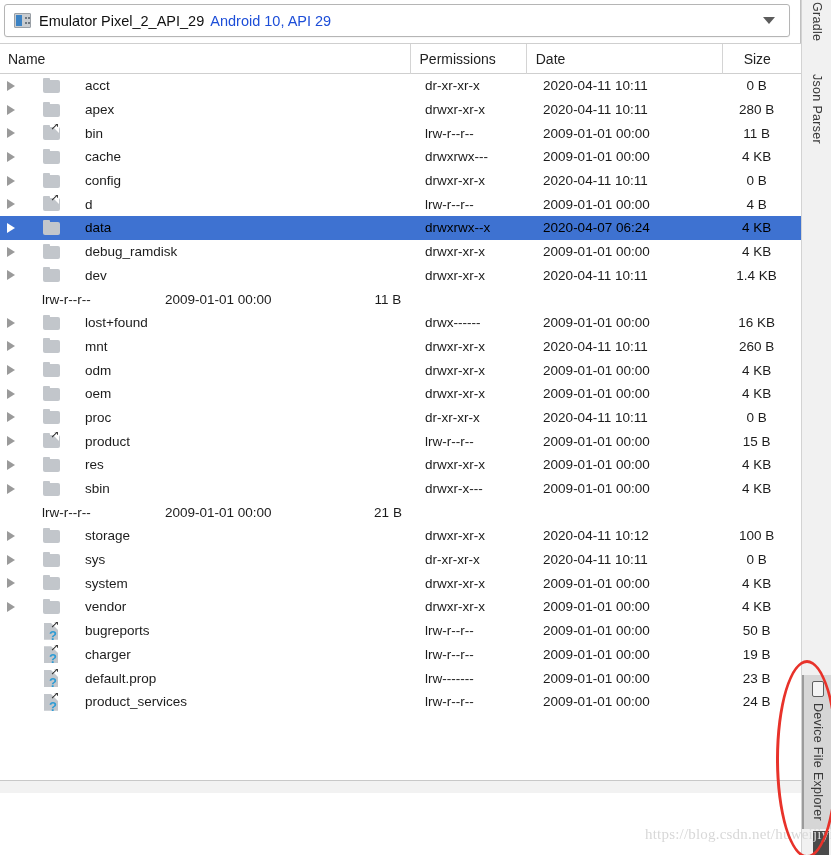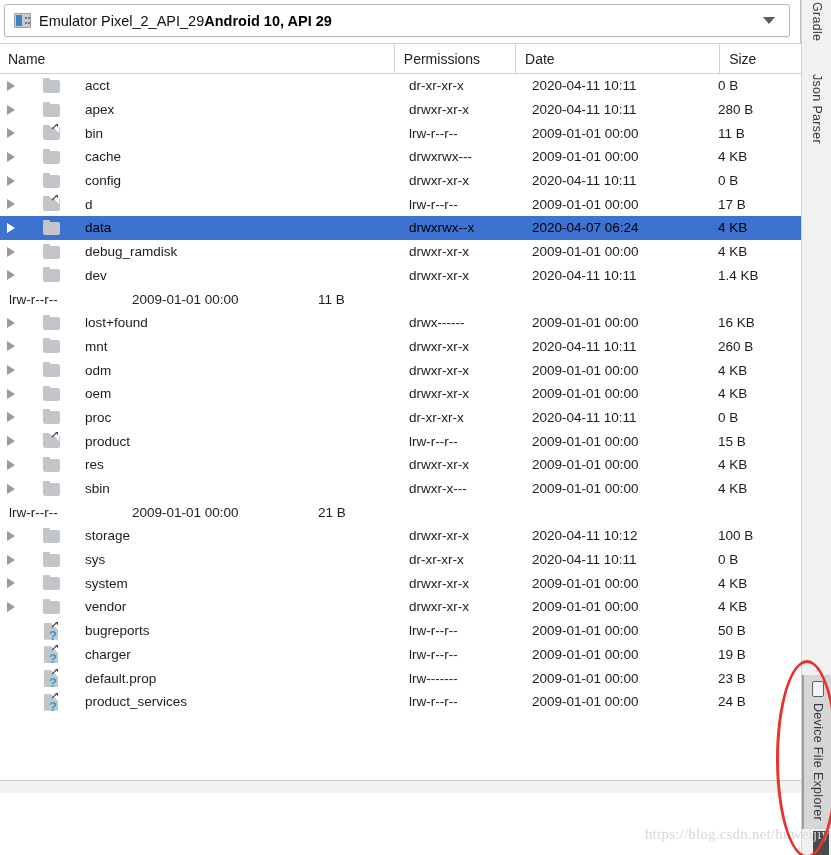--- a/index.html
+++ b/index.html
@@ -70,24 +70,23 @@
     background: #6d7780;
     box-shadow: 3px 0 0 #6d7780, 0 5px 0 #6d7780, 3px 5px 0 #6d7780;
   }
   .combo-title {
     font-size: 14.5px;
     color: #111111;
     white-space: nowrap;
   }
   .combo-sub {
     font-size: 14.5px;
-    color: #000000;
-    margin-left: 0;
+    color: #1d4ed8;
+    margin-left: 6px;
     white-space: nowrap;
-    font-weight: bold;
   }
   #combo-arrow {
     margin-left: auto;
     width: 0; height: 0;
     border-left: 6px solid transparent;
     border-right: 6px solid transparent;
     border-top: 7px solid #5c5c5c;
     margin-right: 8px;
   }
 
@@ -106,35 +105,35 @@
     height: 23.7px;
     align-items: center;
     box-sizing: border-box;
   }
   #header-row {
     height: 30px;
     border-bottom: 1px solid #cfcfcf;
     background: #ffffff;
   }
   .col-name   { width: 400px; box-sizing: border-box; padding-left: 8px; overflow:hidden; white-space:nowrap;}
-  .col-perm   { width: 123px; box-sizing: border-box; padding-left: 9px; overflow:hidden; white-space:nowrap;}
+  .col-perm   { width: 123px; box-sizing: border-box; padding-left: 9px; overflow:hidden; white-space:nowrap;margin-left:33px;}
   .col-date   { width: 195px; box-sizing: border-box; padding-left: 9px; overflow:hidden; white-space:nowrap;}
-  .col-size   { width: 83px;  box-sizing: border-box; padding-right: 9px; text-align: left; overflow:hidden; white-space:nowrap;}
+  .col-size   { width: 83px;  box-sizing: border-box; padding-right: 9px; text-align: center; overflow:hidden; white-space:nowrap;}
 
   #header-row .col-name,
   #header-row .col-perm,
   #header-row .col-date,
   #header-row .col-size {
     font-size: 14px;
     color: #222;
     height: 30px;
     display: flex;
     align-items: center;
   }
-  #header-row .col-size { justify-content: flex-start; text-align:left; padding-left: 9px; padding-right:0;margin-left:12px;}
+  #header-row .col-size { justify-content: flex-start; text-align:left; padding-left: 21px; padding-right:0;margin-left:12px;}
   #header-row .col-perm,
   #header-row .col-date,
   #header-row .col-size { border-left: 1px solid #d4d4d4; }
 
   .frow .col-name { display: flex; align-items: center; padding-left: 0; gap: 18px; }
   .frow { font-size: 13.5px; }
   .frow.selected {
     background: #3e72d1;
     color: #000000;
   }
@@ -415,21 +414,21 @@
               <span class="ficon">
                 <span class="folder"></span>
                 <span class="link">
                   <i></i>
                 </span>
               </span>
               <span class="fname">d</span>
             </div>
             <div class="col-perm">lrw-r--r--</div>
             <div class="col-date">2009-01-01 00:00</div>
-            <div class="col-size">17 B</div>
+            <div class="col-size">4 B</div>
           </div>
           <div class="row frow selected">
             <div class="col-name">
               <span class="twisty">
                 <i></i>
               </span>
               <span class="ficon">
                 <span class="folder"></span>
               </span>
               <span class="fname">data</span>

